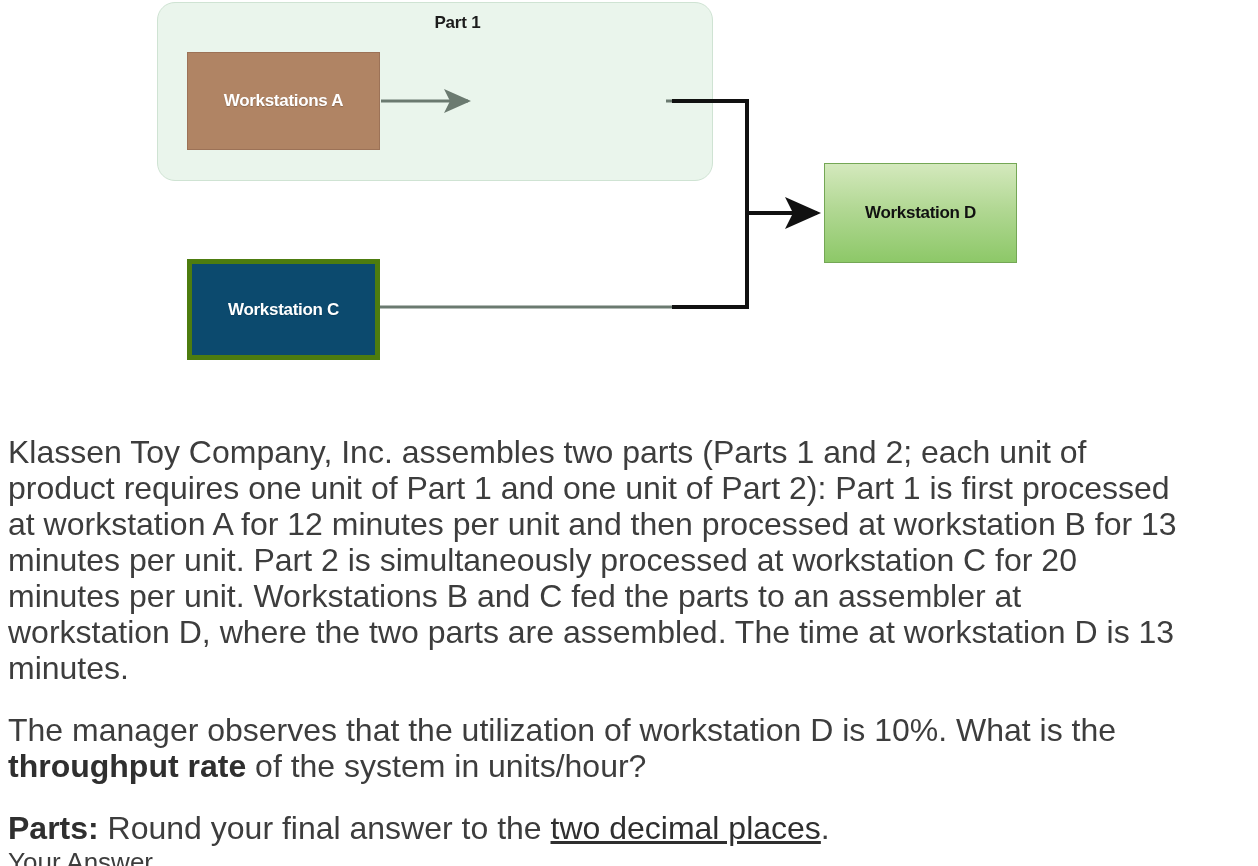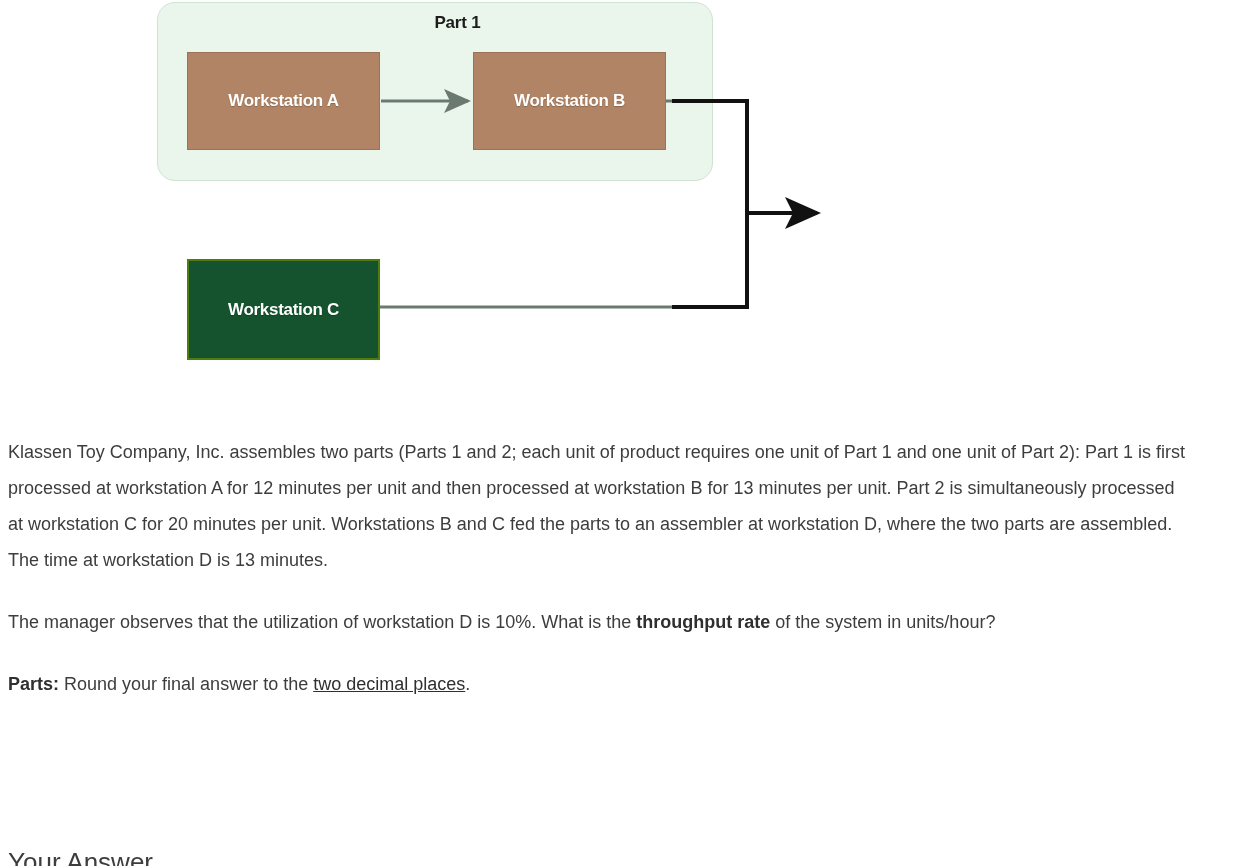--- a/index.html
+++ b/index.html
@@ -70,22 +70,22 @@
     font-weight: bold;
     letter-spacing: -0.3px;
   }
   .station.brown {
     background: #b08464;
     border: 1px solid #9c7257;
     color: #ffffff;
     text-shadow: 0 1px 1px rgba(0,0,0,0.22);
   }
   .station.blue {
-    background: #14532d;
-    border: 2px solid #4d7c0f;
+    background: #0c4a6e;
+    border: 5px solid #4d7c0f;
     color: #ffffff;
     text-shadow: 0 1px 1px rgba(0,0,0,0.18);
   }
   .station.green {
     background: linear-gradient(180deg, #d4e9bd 0%, #b2d894 45%, #8dc868 100%);
     border: 1px solid #74a755;
     color: #111111;
   }
 
   #station-a { left: 187px; top: 52px;  width: 193px; height: 98px; }
@@ -102,21 +102,21 @@
     overflow: visible;
   }
 
   
   #text-block {
     position: absolute;
     left: 8px;
     top: 434px;
     width: 1180px;
     color: #3d3d3d;
-    font-size: 18px;
+    font-size: 32px;
     line-height: 36px;
   }
   #text-block p { margin: 0 0 26px 0; }
   #text-block p:last-child { margin-bottom: 0; }
   .b { font-weight: bold; color: #2f2f2f; }
   .bu { font-weight: normal; color: #2f2f2f; text-decoration: underline; }
 
   #cutoff-line {
     position: absolute;
     left: 8px;
@@ -155,31 +155,31 @@
     <line x1="666" y1="101" x2="748" y2="101" stroke="#6b7a70" stroke-width="3"></line>
 
     <line x1="380" y1="307" x2="748" y2="307" stroke="#6b7a70" stroke-width="3"></line>
 
     <path d="M 672 101 L 747 101 L 747 213" fill="none" stroke="#111111" stroke-width="4"></path>
     <path d="M 672 307 L 747 307 L 747 213" fill="none" stroke="#111111" stroke-width="4"></path>
     <line x1="747" y1="213" x2="817" y2="213" stroke="#111111" stroke-width="4" marker-end="url(#arrow-black)"></line>
   </svg>
 
   <div class="station brown" id="station-a">
-    <span>Workstation A</span>
+    <span>Workstations A</span>
   </div>
 
-  <div class="station brown" id="station-b">
-    <span>Workstation B</span>
-  </div>
 
   <div class="station blue" id="station-c">
     <span>Workstation C</span>
   </div>
 
+  <div class="station green" id="station-d">
+    <span>Workstation D</span>
+  </div>
 </div>
 
 <div id="text-block">
   <p>Klassen Toy Company, Inc. assembles two parts (Parts 1 and 2; each unit of product requires one unit of Part 1 and one unit of Part 2): Part 1 is first processed at workstation A for 12 minutes per unit and then processed at workstation B for 13 minutes per unit. Part 2 is simultaneously processed at workstation C for 20 minutes per unit. Workstations B and C fed the parts to an assembler at workstation D, where the two parts are assembled. The time at workstation D is 13 minutes.</p>
 
   <p><span>The manager observes that the utilization of workstation D is 10%. What is the </span><span class="b">throughput rate</span><span> of the system in units/hour?</span></p>
 
   <p><span class="b">Parts:</span><span> Round your final answer to the </span><span class="bu">two decimal places</span><span>.</span></p>
 </div>
 

